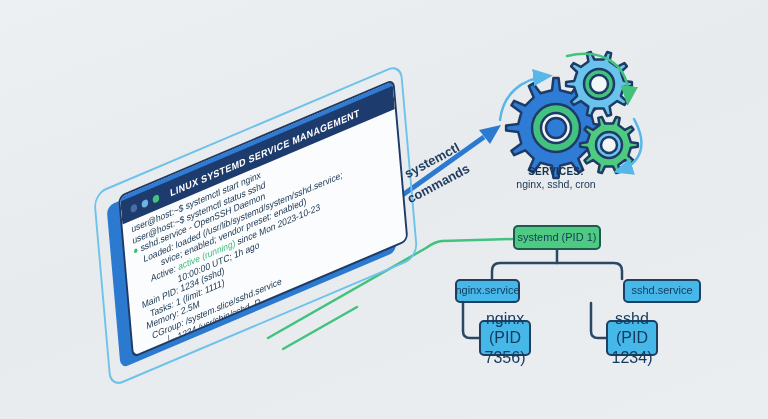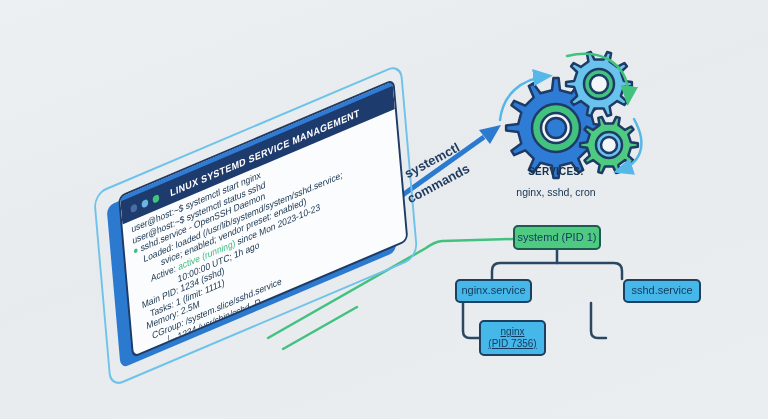--- a/index.html
+++ b/index.html
@@ -27,31 +27,31 @@
 
   
   .arrow-label{position:absolute;z-index:3;font-weight:bold;font-size:13px;color:#1e3a5f;
                transform:rotate(-28deg);white-space:nowrap;}
   .al1{left:402px;top:153px;}
   .al2{left:404px;top:176px;}
 
   
   .services{position:absolute;left:490px;top:166px;width:132px;text-align:center;z-index:3;color:#17334f;}
   .svc-h{font-weight:bold;font-size:10px;letter-spacing:.2px;}
-  .svc-l{font-size:10.5px;margin-top:9px;}
+  .svc-l{font-size:10.5px;margin-top:1px;}
 
   
   .node{position:absolute;z-index:3;box-sizing:border-box;display:flex;flex-direction:column;
         align-items:center;justify-content:center;border:2px solid #1d4060;border-radius:5px;
         font-size:11px;color:#143a5e;text-align:center;line-height:1.2;}
   .root{left:513px;top:225px;width:88px;height:25px;background:#4fcb81;border-color:#1d5a50;}
   .svc{background:#45b7e8;}
-  .n1{left:455px;top:279px;width:77px;height:24px;}
+  .n1{left:455px;top:279px;width:65px;height:24px;}
   .n2{left:583px;top:279px;width:78px;height:24px;margin-left:40px;}
-  .leaf{background:#45b7e8;width:67px;height:36px;font-size:10px;text-decoration:underline;}
+  .leaf{background:#45b7e8;width:52px;height:36px;font-size:16px;}
   .n3{left:479px;top:320px;}
   .n4{left:606px;top:320px;}
 </style>
 </head>
 <body>
 
 <div class="stage">
 
   <svg class="underlay" width="768" height="419" viewBox="0 0 768 419">
     <defs>
@@ -141,14 +141,18 @@
     <div class="svc-l">nginx, sshd, cron</div>
   </div>
 
   <div class="node root">systemd (PID 1)</div>
   <div class="node svc n1">nginx.service</div>
   <div class="node svc n2">sshd.service</div>
   <div class="node leaf n3">
     <div>nginx</div>
     <div>(PID 7356)</div>
   </div>
+  <div class="node leaf n4">
+    <div>sshd</div>
+    <div>(PID 1234)</div>
+  </div>
 
 </div>
 
 </body></html>

